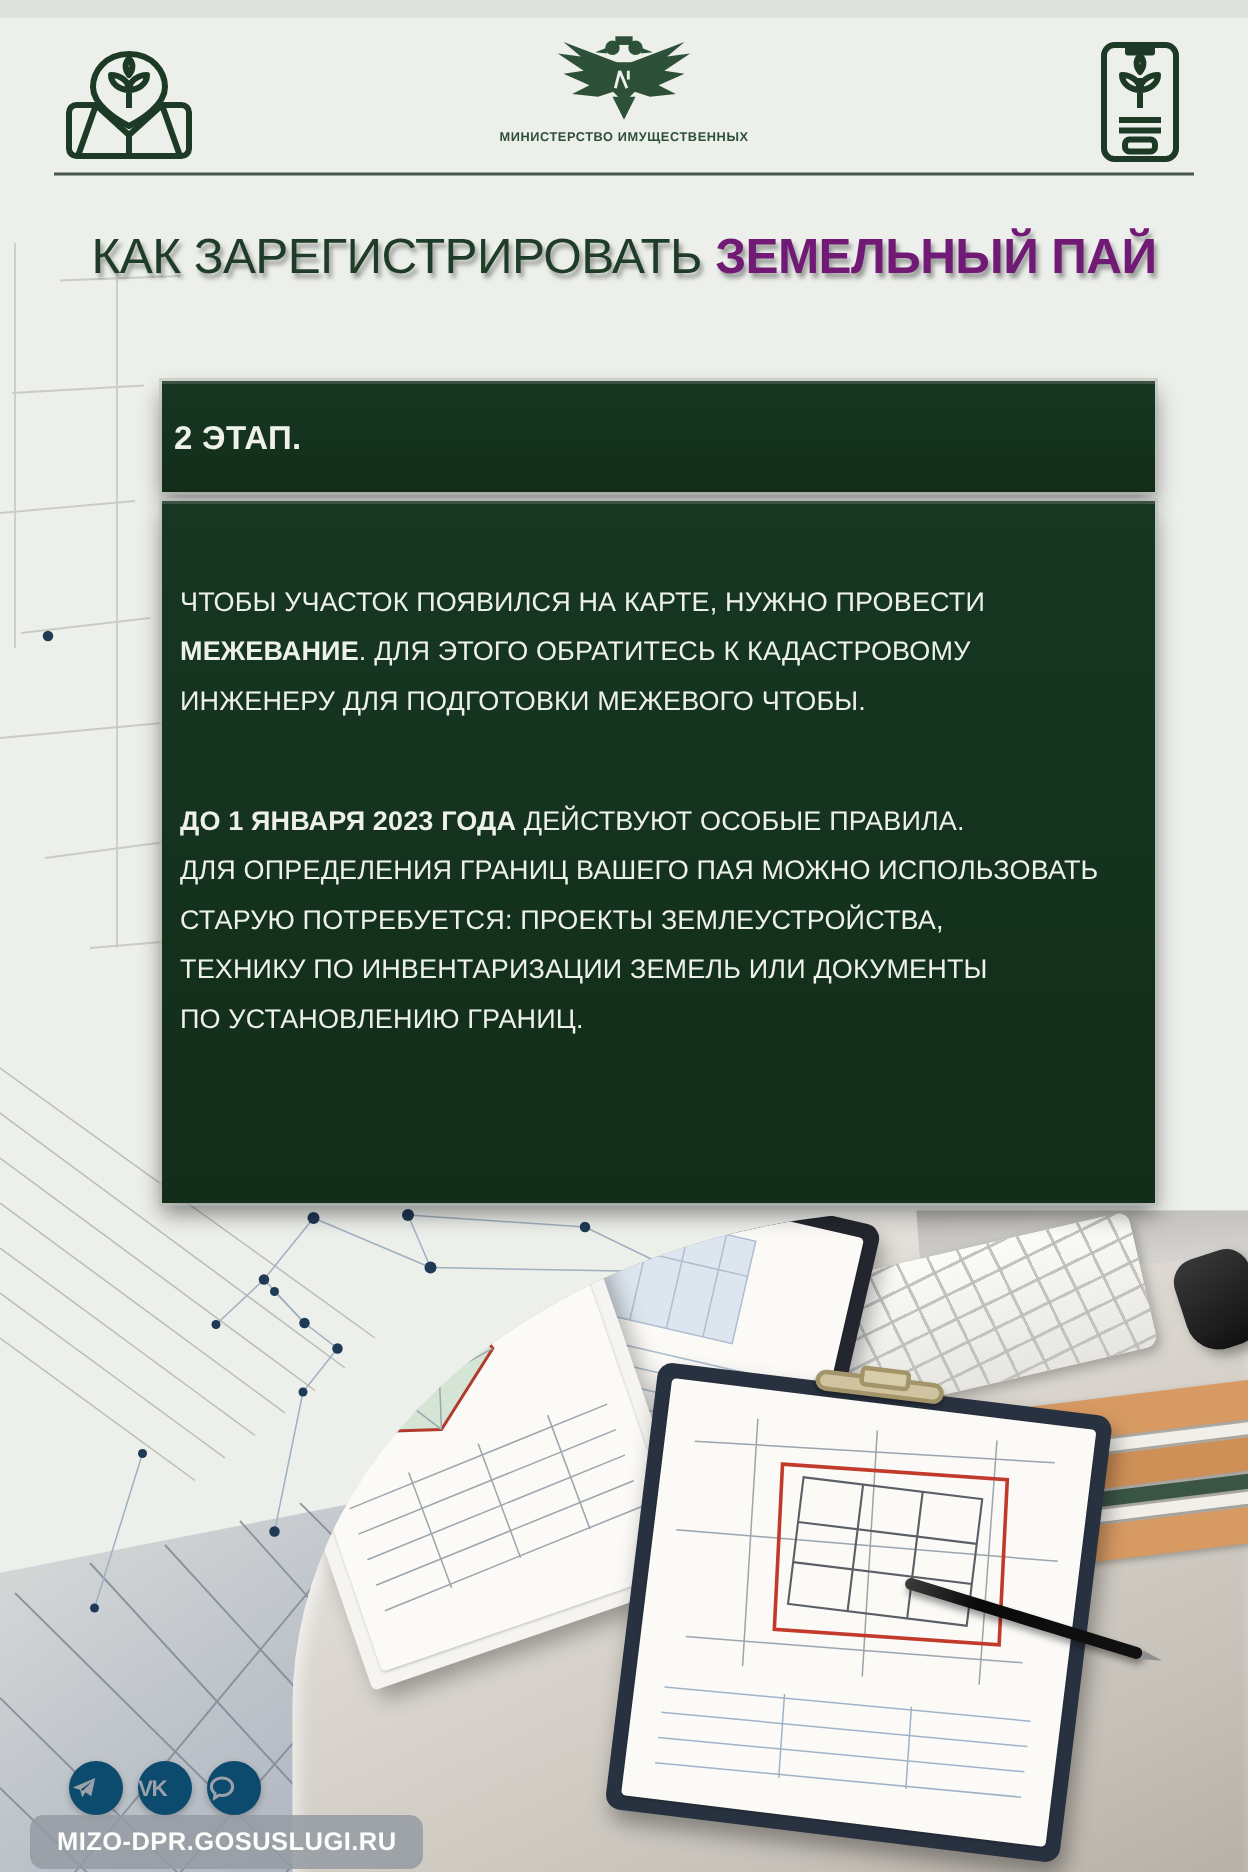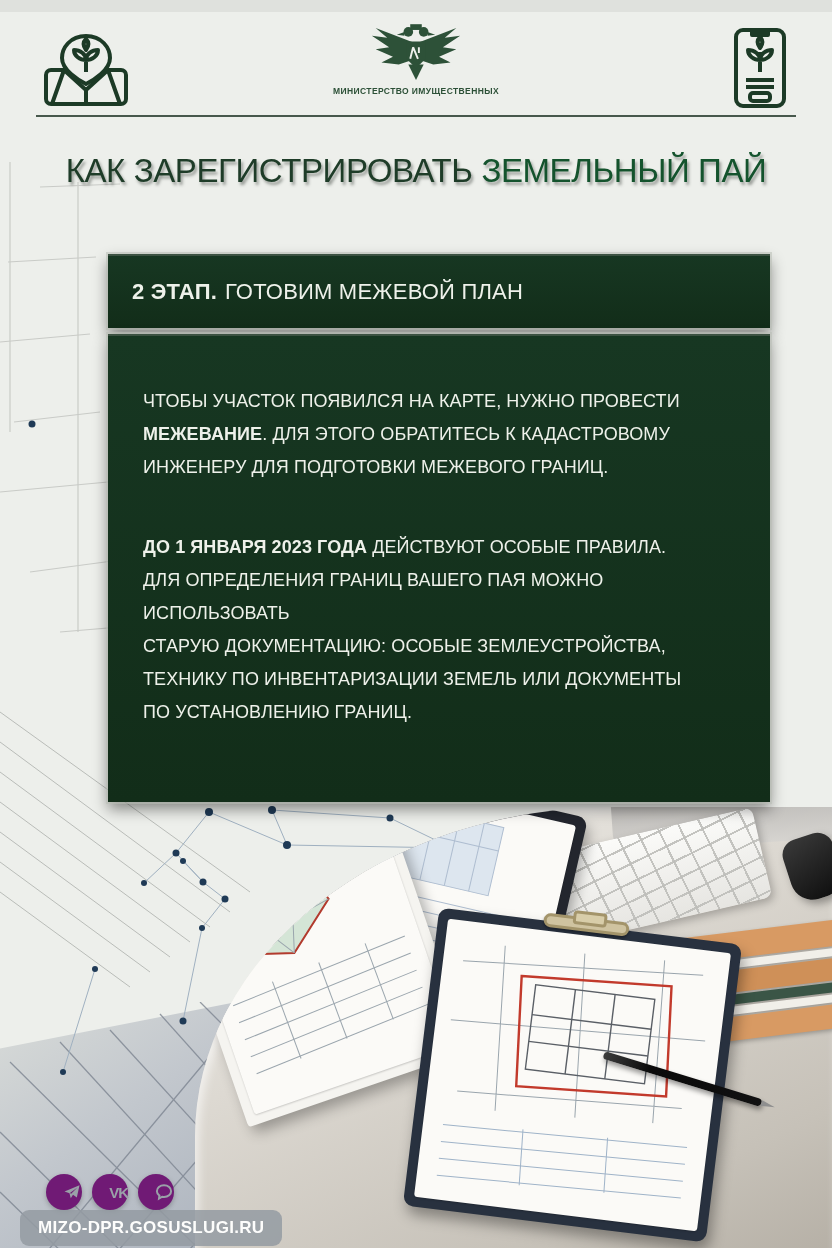--- a/index.html
+++ b/index.html
@@ -19,32 +19,32 @@
   .header-icon{position:absolute;z-index:3;}
   .emblem-wrap{position:absolute;left:0;right:0;top:10px;z-index:3;text-align:center;}
   .emblem-text{margin-top:2px;font-size:8.5px;font-weight:bold;letter-spacing:.4px;color:#2c5037;line-height:11px;}
   .header-divider{position:absolute;left:36px;top:103px;width:760px;height:2px;background:#47584c;z-index:3;}
 
   
   .title{position:absolute;left:0;right:0;top:140px;z-index:3;text-align:center;
          font-size:33px;letter-spacing:-.4px;color:#1e3c28;white-space:nowrap;
          text-shadow:2px 3px 3px rgba(70,75,70,.5);}
   .title .t-reg{font-weight:500;}
-  .title .t-bold{font-weight:400;color:#14532d;}
+  .title .t-bold{font-weight:700;color:#701a75;}
 
   
   .card{position:absolute;left:108px;width:662px;z-index:3;color:#eef1ea;
         background:linear-gradient(180deg,#173722 0%,#122d19 100%);
         border-top:2px solid rgba(255,255,255,.18);
         box-shadow:0 0 0 2px rgba(185,191,183,.55), 0 7px 14px rgba(0,0,0,.45);}
-  .card-step{top:242px;height:74px;display:flex;align-items:center;padding:0 24px;
+  .card-step{top:242px;height:74px;display:flex;align-items:center;padding:0 8px;
              font-size:22px;letter-spacing:.2px;}
   .card-step .s-bold{font-weight:800;margin-right:8px;}
   .card-step .s-reg{font-weight:400;}
-  .card-body{top:322px;height:468px;padding:16px 26px 0 35px;font-size:18px;line-height:33px;
+  .card-body{top:322px;height:468px;padding:16px 26px 0 12px;font-size:18px;line-height:33px;
              letter-spacing:.1px;white-space:pre-line;}
   .card-body p{margin:0 0 14px 0;}
   .card-body b{font-weight:800;}
 
   
   .photo{position:absolute;left:195px;top:795px;width:637px;height:453px;z-index:2;
          border-top-left-radius:420px 330px;overflow:hidden;
          background:linear-gradient(155deg,#efeeea 0%,#ddd9d2 40%,#c6c1b8 80%,#b5afa5 100%);
          box-shadow:inset 4px 4px 10px rgba(255,255,255,.6);}
   .monitor-base{position:absolute;right:-10px;top:-14px;width:230px;height:52px;background:linear-gradient(180deg,#b9b7b4,#d6d4d0);
@@ -76,21 +76,21 @@
         box-shadow:0 2px 3px rgba(0,0,0,.35);}
   .clip:after{content:"";position:absolute;left:26px;top:-9px;width:28px;height:8px;border:3px solid #a3946a;border-radius:4px;background:#d8cda9;}
   .clip-b{left:105px;top:-8px;}
   .clip-c{left:18px;top:-6px;transform:rotate(-4deg);width:64px;}
   .pen{position:absolute;left:405px;top:268px;width:165px;height:8px;background:linear-gradient(90deg,#3c3c3c,#0a0a0a 30%,#111);
        border-radius:4px;transform:rotate(17deg);z-index:5;box-shadow:2px 3px 5px rgba(0,0,0,.4);}
   .pen:after{content:"";position:absolute;right:-14px;top:1px;border-left:14px solid #8f8f8f;border-top:3px solid transparent;border-bottom:3px solid transparent;}
 
   
   .social{position:absolute;left:46px;top:1162px;z-index:5;display:flex;gap:10px;}
-  .soc{width:36px;height:36px;border-radius:50%;background:#701a75;display:flex;align-items:center;justify-content:flex-end;
+  .soc{width:36px;height:36px;border-radius:50%;background:#0c4a6e;display:flex;align-items:center;justify-content:flex-start;
        box-shadow:0 2px 5px rgba(0,0,0,.25);cursor:pointer;}
   .vk-label{font-size:15px;font-weight:800;color:#9aa1a8;letter-spacing:-1px;}
   .url-pill{position:absolute;left:20px;top:1198px;z-index:5;height:36px;padding:0 18px;border-radius:9px;
             background:rgba(148,155,162,.85);display:flex;align-items:center;cursor:pointer;
             font-size:17px;font-weight:600;color:#fdfdfc;letter-spacing:.3px;}
 </style>
 </head>
 <body>
 
 <div id="stage">
@@ -221,30 +221,29 @@
   </div>
 
   <div class="header-divider"></div>
 
   <div class="title">
     <span class="t-reg">КАК ЗАРЕГИСТРИРОВАТЬ </span><span class="t-bold">ЗЕМЕЛЬНЫЙ ПАЙ</span>
   </div>
 
   <div class="card card-step">
     <span class="s-bold">2 ЭТАП.</span>
-    <span class="s-reg">ГОТОВИМ МЕЖЕВОЙ ПЛАН</span>
   </div>
 
   <div class="card card-body">
     <p><span>ЧТОБЫ УЧАСТОК ПОЯВИЛСЯ НА КАРТЕ, НУЖНО ПРОВЕСТИ
 </span><b>МЕЖЕВАНИЕ</b><span>. ДЛЯ ЭТОГО ОБРАТИТЕСЬ К КАДАСТРОВОМУ
-ИНЖЕНЕРУ ДЛЯ ПОДГОТОВКИ МЕЖЕВОГО ГРАНИЦ.</span></p>
+ИНЖЕНЕРУ ДЛЯ ПОДГОТОВКИ МЕЖЕВОГО ЧТОБЫ.</span></p>
     <p><b>ДО 1 ЯНВАРЯ 2023 ГОДА</b><span> ДЕЙСТВУЮТ ОСОБЫЕ ПРАВИЛА.
 ДЛЯ ОПРЕДЕЛЕНИЯ ГРАНИЦ ВАШЕГО ПАЯ МОЖНО ИСПОЛЬЗОВАТЬ
-СТАРУЮ ДОКУМЕНТАЦИЮ: ОСОБЫЕ ЗЕМЛЕУСТРОЙСТВА,
+СТАРУЮ ПОТРЕБУЕТСЯ: ПРОЕКТЫ ЗЕМЛЕУСТРОЙСТВА,
 ТЕХНИКУ ПО ИНВЕНТАРИЗАЦИИ ЗЕМЕЛЬ ИЛИ ДОКУМЕНТЫ
 ПО УСТАНОВЛЕНИЮ ГРАНИЦ.</span></p>
   </div>
 
   <div class="photo">
     <div class="monitor-base"></div>
     <div class="keyboard"></div>
     <div class="mouse"></div>
 
     <div class="folders">

